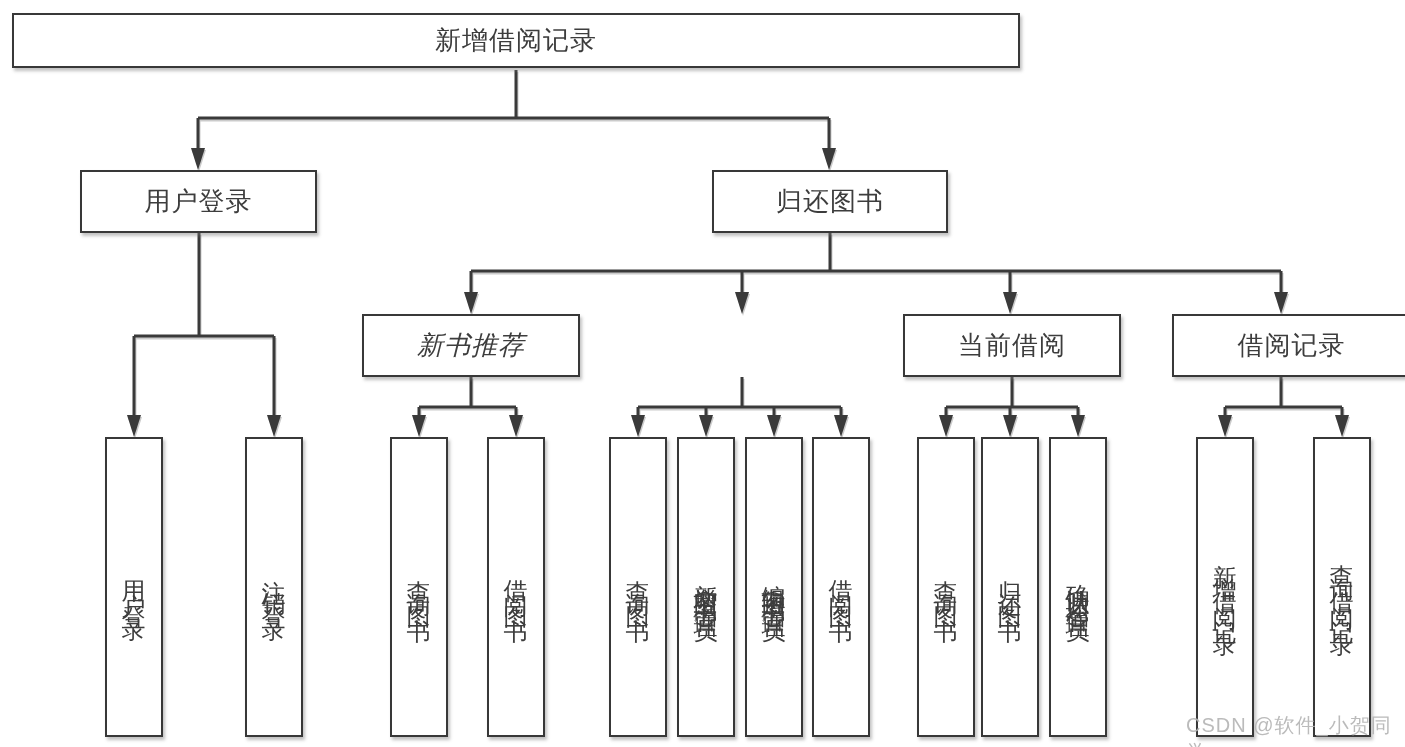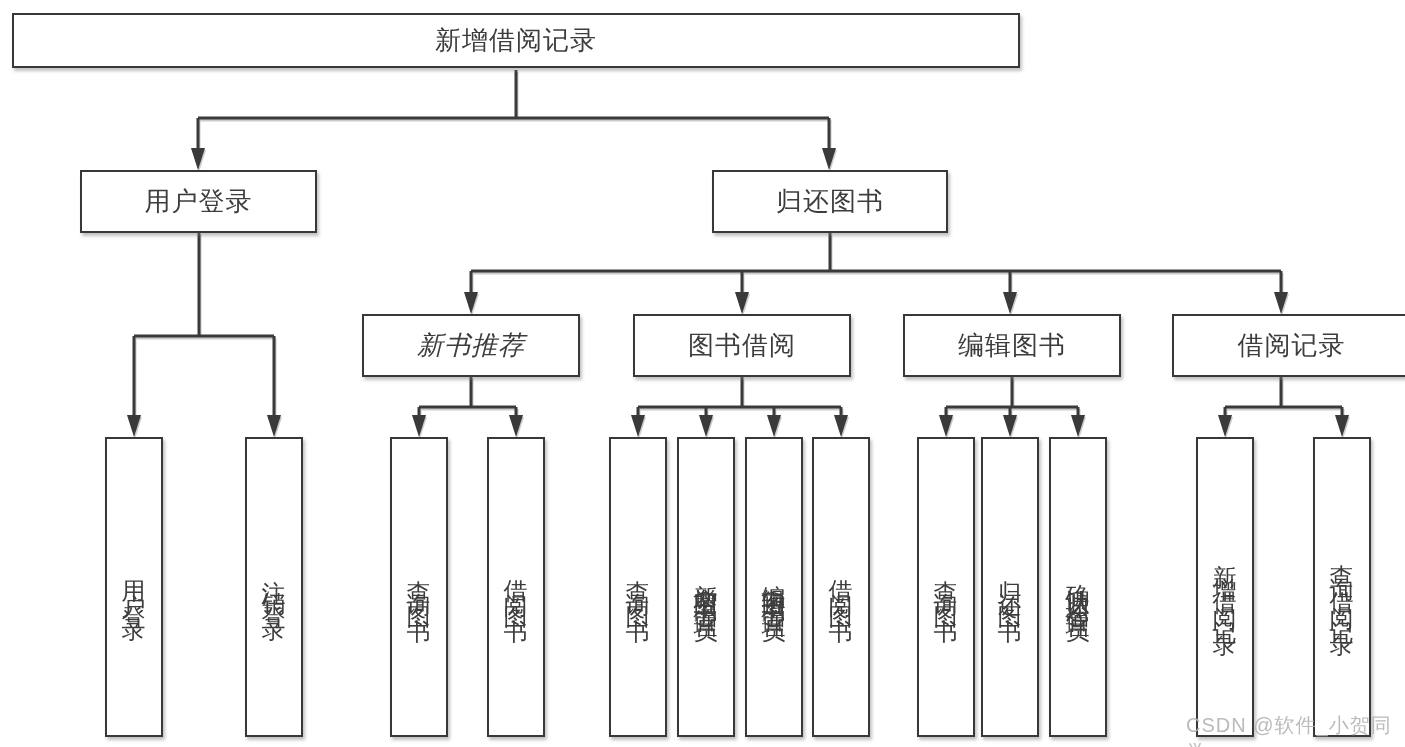--- a/index.html
+++ b/index.html
@@ -65,22 +65,21 @@
       <polygon points="1335,415 1349,415 1342,437"></polygon>
     </g>
   </svg>
 
   <div class="box h" style="left:12px;top:13px;width:1008px;height:55px;">新增借阅记录</div>
 
   <div class="box h" style="left:80px;top:170px;width:237px;height:63px;">用户登录</div>
   <div class="box h" style="left:712px;top:170px;width:236px;height:63px;">归还图书</div>
 
   <div class="box h" style="left:362px;top:314px;width:218px;height:63px;font-style:italic;">新书推荐</div>
-  <div class="box h" style="left:633px;top:314px;width:218px;height:63px;">图书借阅</div>
-  <div class="box h" style="left:903px;top:314px;width:218px;height:63px;">编辑图书</div>
+  <div class="box h" style="left:903px;top:314px;width:218px;height:63px;">当前借阅</div>
   <div class="box h" style="left:1172px;top:314px;width:239px;height:63px;">借阅记录</div>
 
   <div class="box leaf" style="left:105px;top:437px;width:58px;height:300px;">用户登录</div>
   <div class="box leaf" style="left:245px;top:437px;width:58px;height:300px;">注销登录</div>
 
   <div class="box leaf" style="left:390px;top:437px;width:58px;height:300px;">查询图书</div>
   <div class="box leaf" style="left:487px;top:437px;width:58px;height:300px;">借阅图书</div>
 
   <div class="box leaf" style="left:609px;top:437px;width:58px;height:300px;">查询图书</div>
   <div class="box leaf tight" style="left:677px;top:437px;width:58px;height:300px;">新增图书（管理员）</div>

